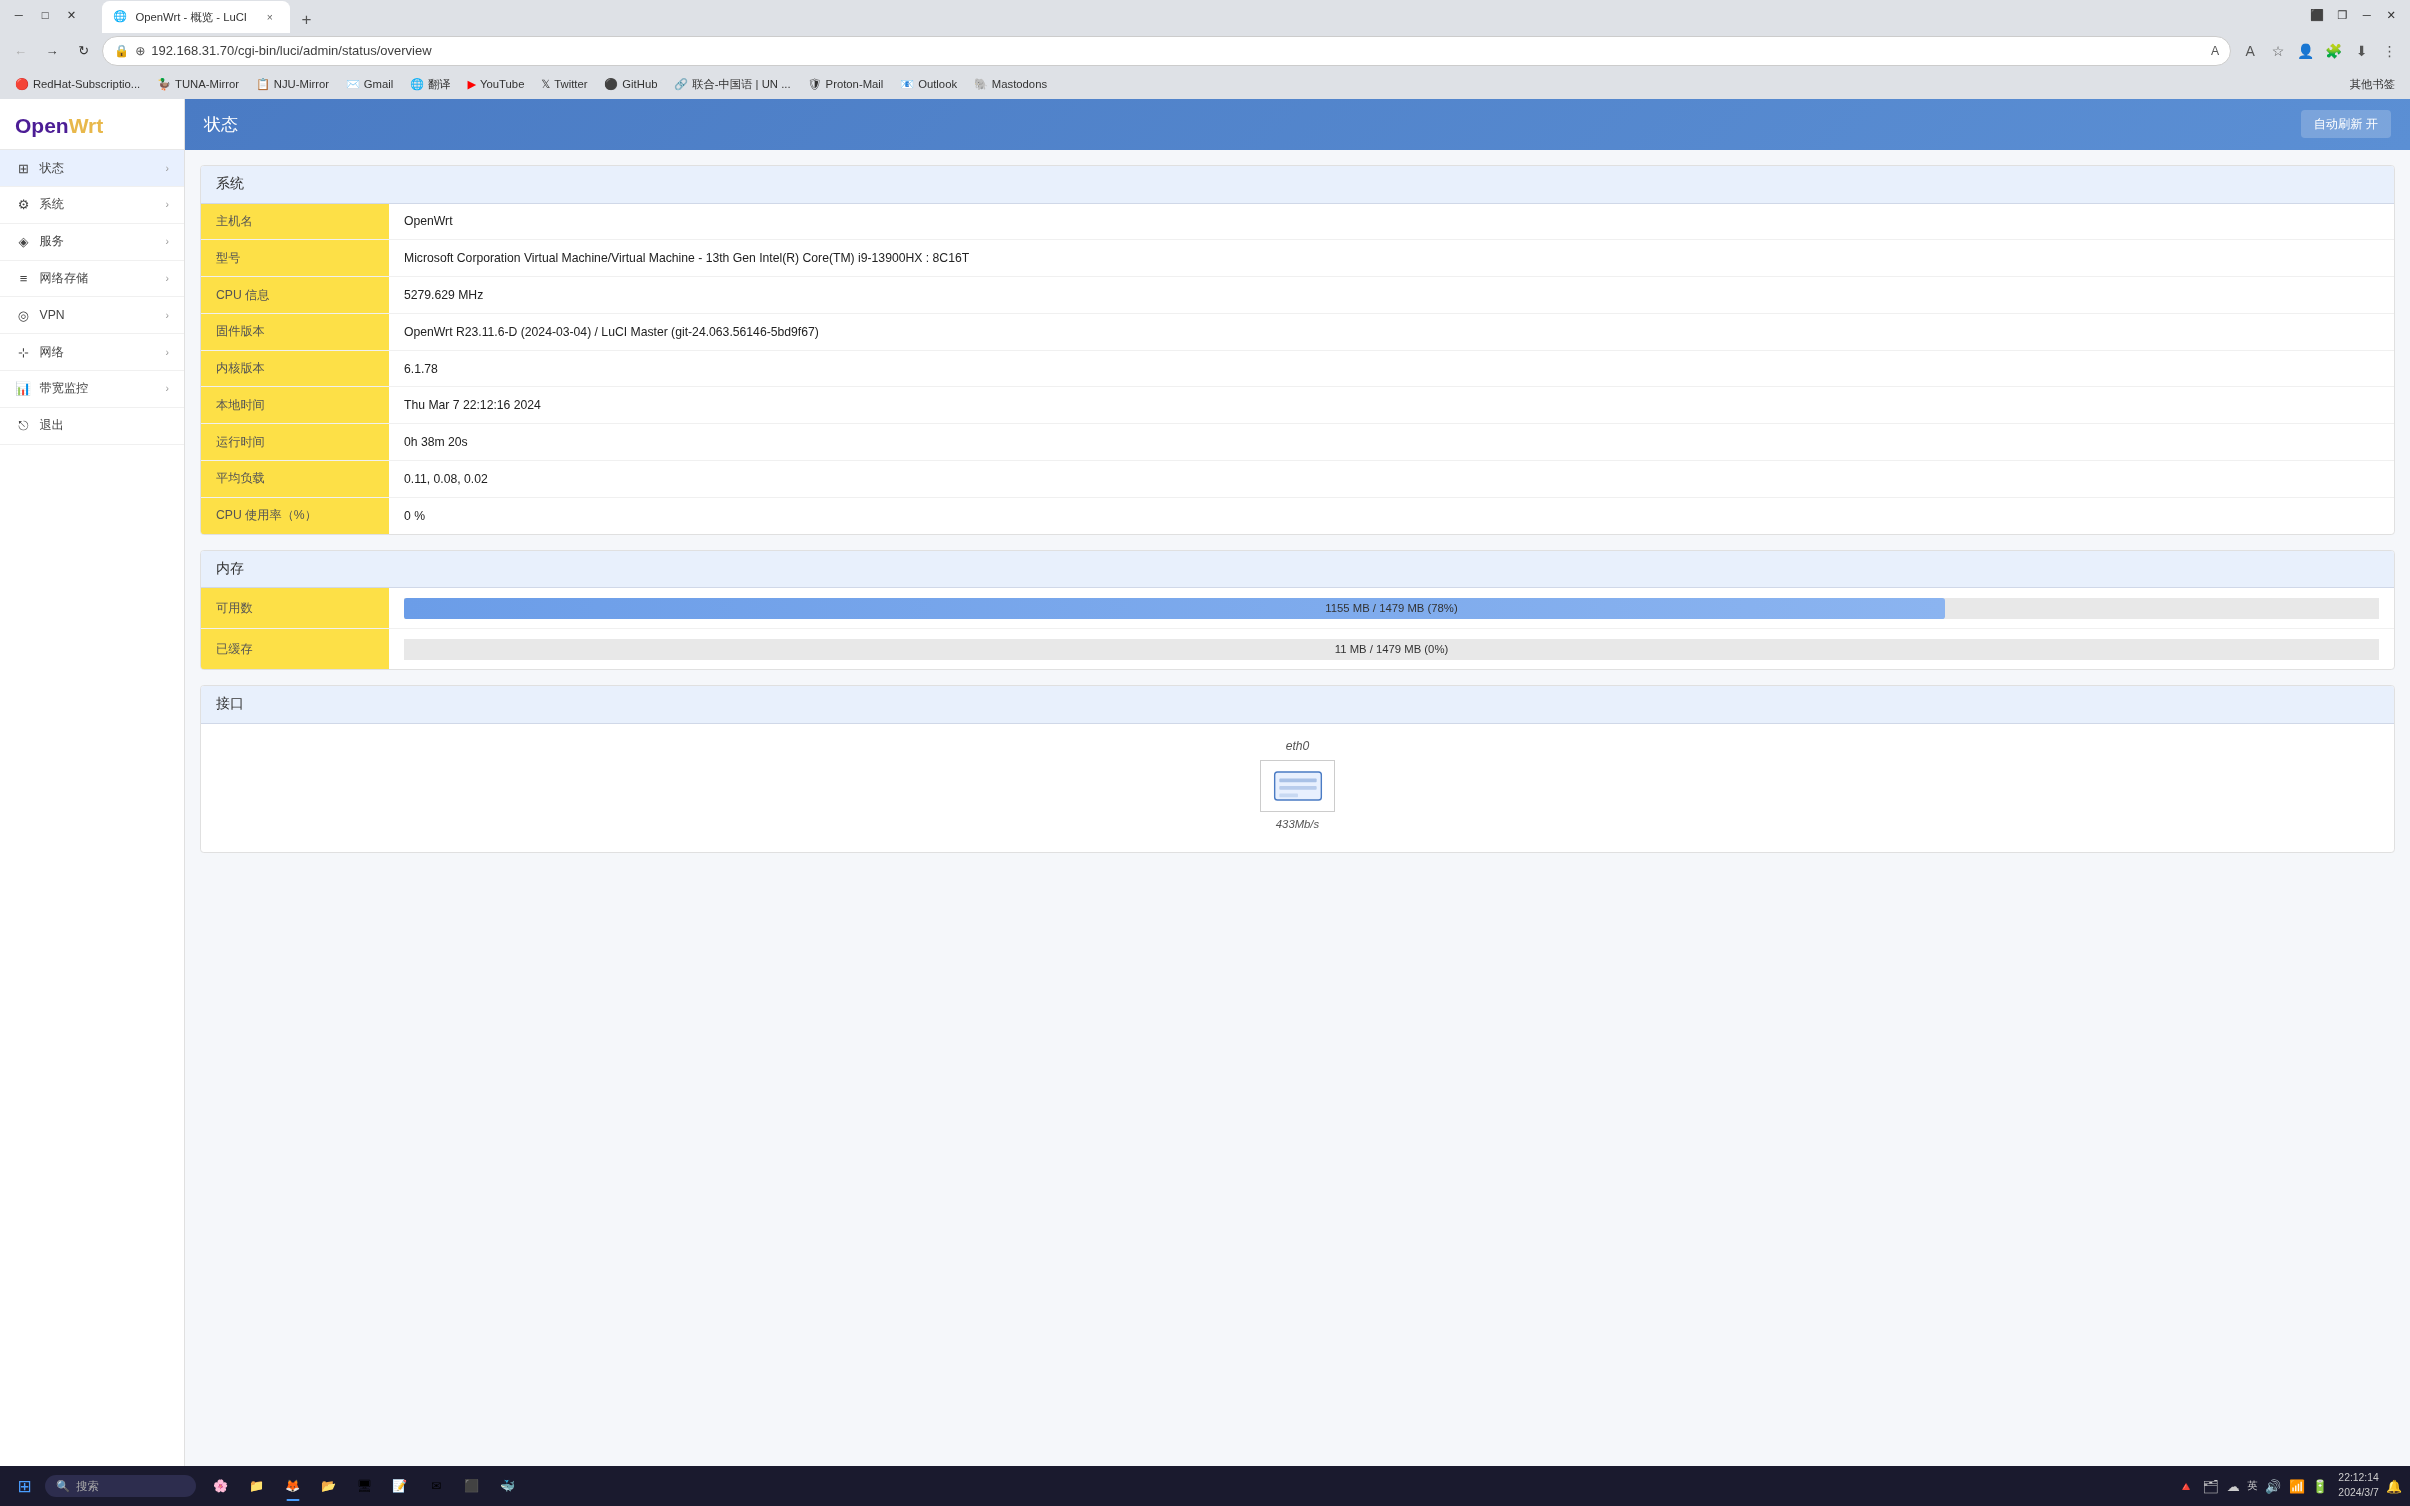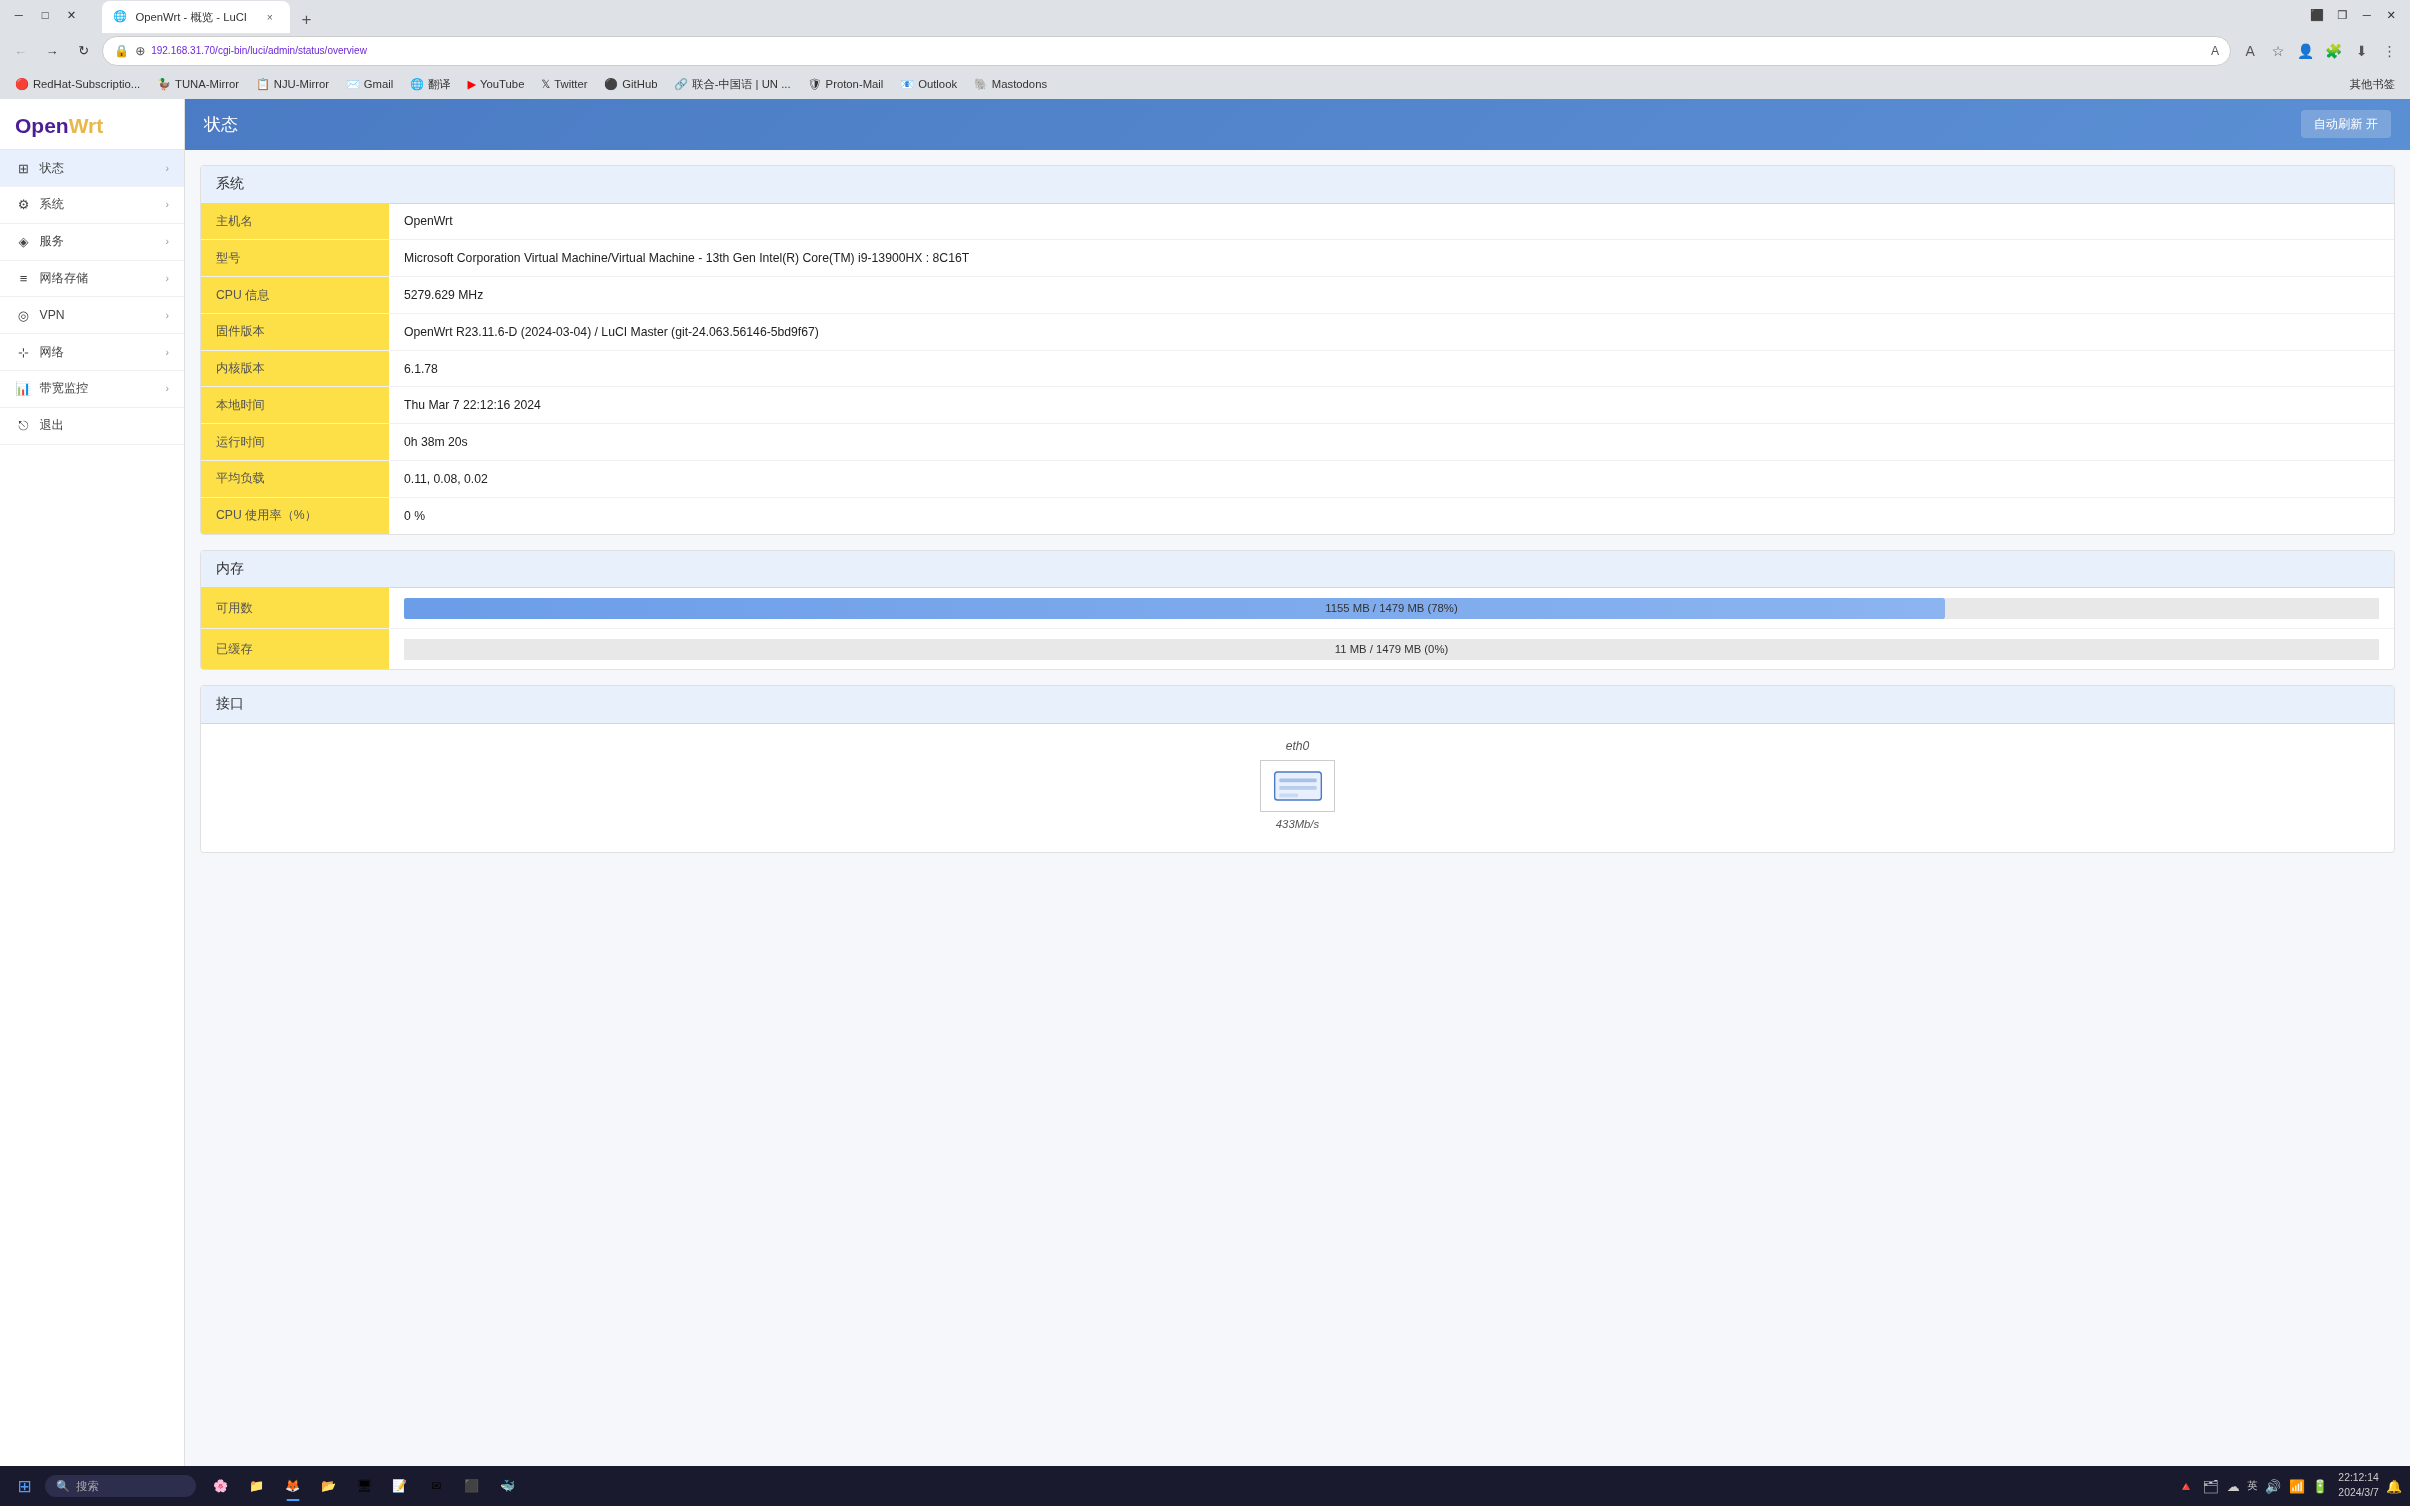--- a/index.html
+++ b/index.html
@@ -13,21 +13,21 @@
     .tab .tab-title { flex: 1; overflow: hidden; text-overflow: ellipsis; white-space: nowrap; }
     .tab .tab-close { width: 17px; height: 17px; display: flex; align-items: center; justify-content: center; border-radius: 50%; font-size: 10.4px; color: #666; cursor: pointer; }
     .new-tab-btn { width: 26px; height: 26px; display: flex; align-items: center; justify-content: center; border-radius: 50%; cursor: pointer; color: #555; font-size: 17px; margin-left: 3.8px; }
 
     
     .address-bar { background: #dee1e6; padding: 3.8px 7.5px; display: flex; align-items: center; gap: 5.6px; height: 41px; }
     .nav-btn { width: 26px; height: 26px; border: none; background: none; cursor: pointer; display: flex; align-items: center; justify-content: center; border-radius: 50%; color: #333; font-size: 13px; }
     .nav-btn.disabled { color: #aaa; cursor: default; }
     .address-input-wrap { flex: 1; display: flex; align-items: center; background: #fff; border-radius: 19px; padding: 0 11.3px; height: 30px; gap: 5.6px; border: 0.9px solid #ccc; }
     .address-input-wrap .lock-icon { color: #4a90d9; font-size: 12.2px; }
-    .address-input { border: none; outline: none; flex: 1; font-size: 10px; color: #6d28d9; background: transparent; }
+    .address-input { border: none; outline: none; flex: 1; font-size: 13px; color: #404040; background: transparent; }
     .toolbar-icons { display: flex; gap: 1.9px; align-items: center; }
     .toolbar-icon-btn { width: 26px; height: 26px; border: none; background: none; cursor: pointer; display: flex; align-items: center; justify-content: center; border-radius: 50%; color: #555; font-size: 14px; }
 
     
     .bookmarks-bar { background: #dee1e6; padding: 1.9px 7.5px 3.8px; display: flex; align-items: center; gap: 1.9px; height: 28px; overflow: hidden; }
     .bookmark-item { display: flex; align-items: center; gap: 3.8px; padding: 1.9px 7.5px; border-radius: 3.8px; cursor: pointer; font-size: 11.3px; color: #333; white-space: nowrap; }
     .bookmark-icon { font-size: 11.3px; }
 
     
     .page-content { display: flex; flex: 1; overflow: hidden; background: #fff; }

